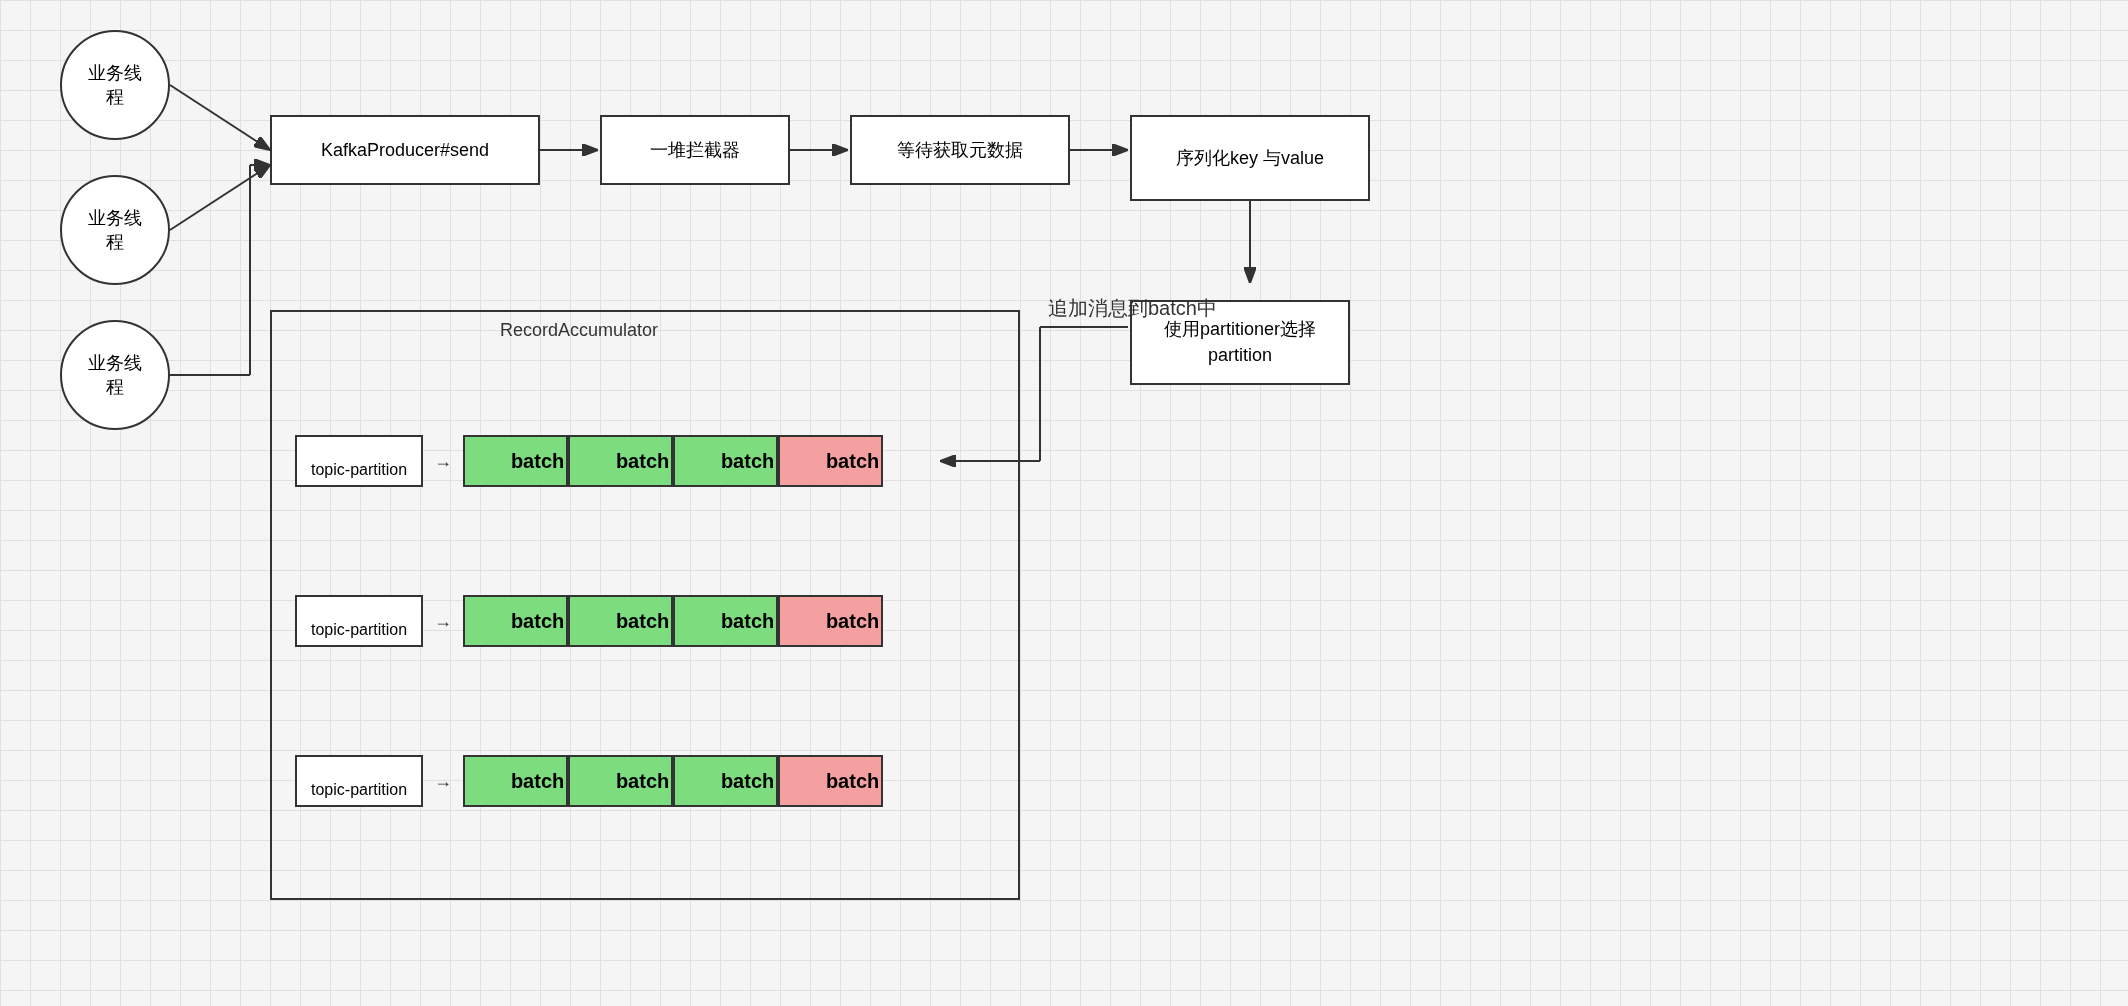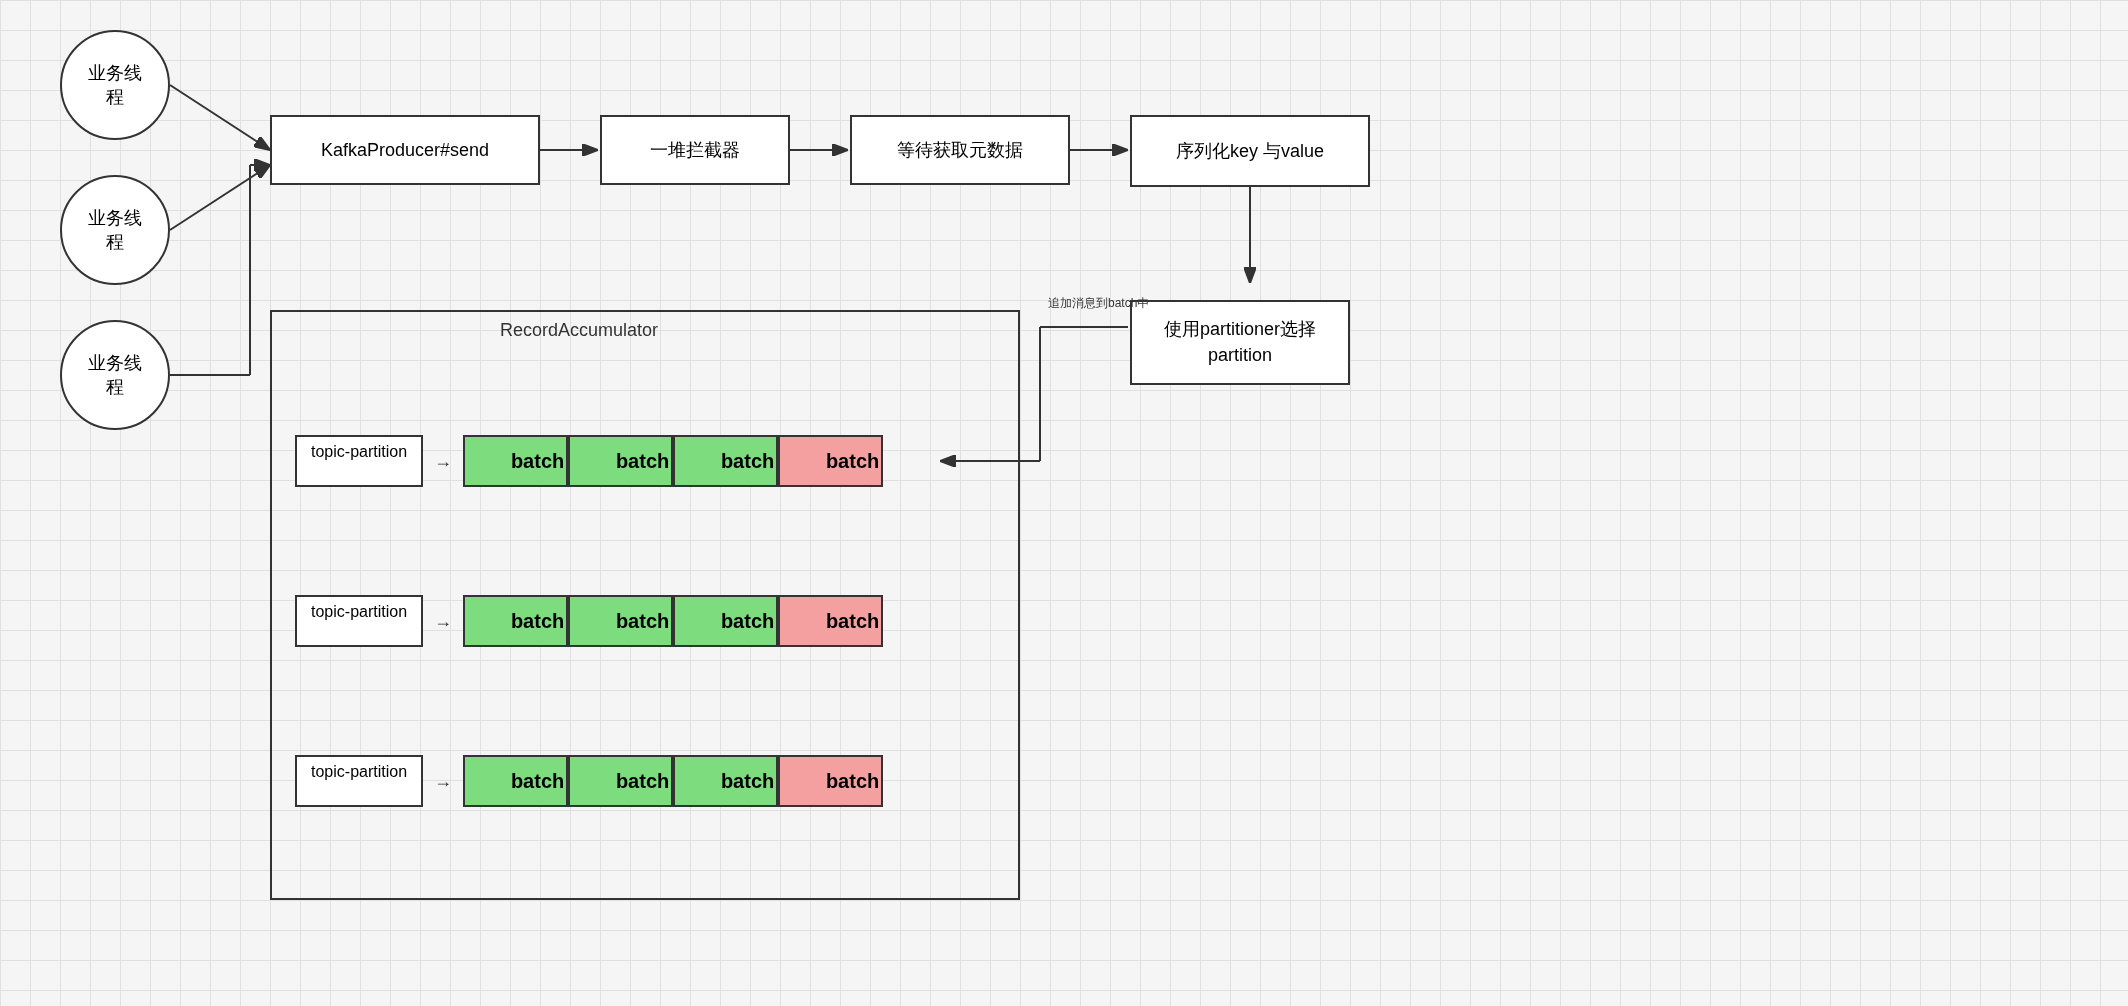--- a/index.html
+++ b/index.html
@@ -83,21 +83,21 @@
       gap: 0;
     }
     .topic-partition-box {
       border: 2px solid #333;
       background: white;
       padding: 6px 14px;
       font-size: 16px;
       white-space: nowrap;
       height: 52px;
       display: flex;
-      align-items: flex-start;
+      align-items: flex-end;
     }
     .batch-box {
       width: 105px;
       height: 52px;
       border: 2px solid #333;
       display: flex;
       align-items: center;
       justify-content: center;
       font-size: 20px;
       font-weight: bold;
@@ -172,30 +172,30 @@
   </div>
 
   <div class="rect" style="top:115px; left:270px; width:270px; height:70px;">
     <span>KafkaProducer#send</span>
   </div>
 
   <div class="rect" style="top:115px; left:850px; width:220px; height:70px;">
     <span>等待获取元数据</span>
   </div>
 
-  <div class="rect" style="top:115px; left:1130px; width:240px; height:72px;">
+  <div class="rect" style="top:115px; left:1130px; width:240px; height:86px;">
     <span>序列化key 与value</span>
   </div>
 
   <div class="rect" style="top:300px; left:1130px; width:220px; height:85px; line-height:1.4;">
     <span style="white-space:pre-line; text-align:center;">使用partitioner选择
 partition</span>
   </div>
 
-  <div style="position:absolute; top:295px; left:1048px; font-size:12px; color:#333; white-space:nowrap;">
+  <div style="position:absolute; top:295px; left:1048px; font-size:20px; color:#333; white-space:nowrap;">
     <span>追加消息到batch中</span>
   </div>
 
   <div class="accumulator-box" style="top:310px; left:270px; width:750px; height:590px;">
   </div>
 
   <div class="accumulator-label" style="top:320px; left:500px;">
     <span>RecordAccumulator</span>
   </div>
 

